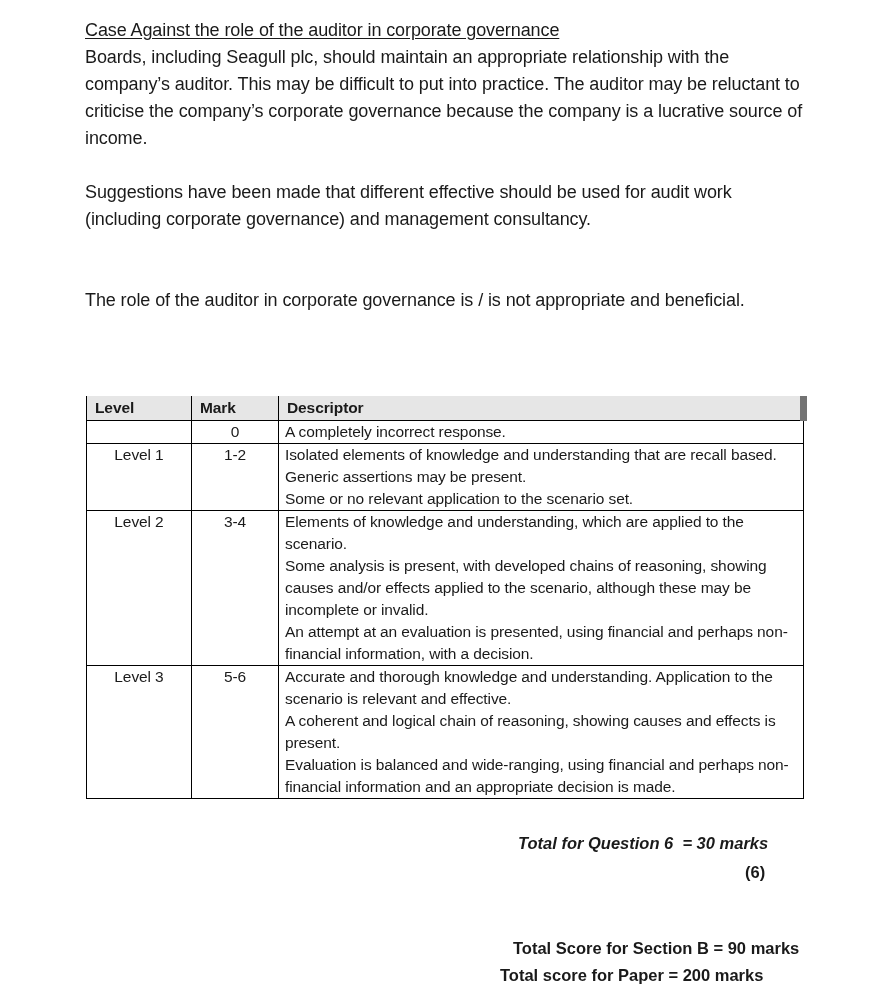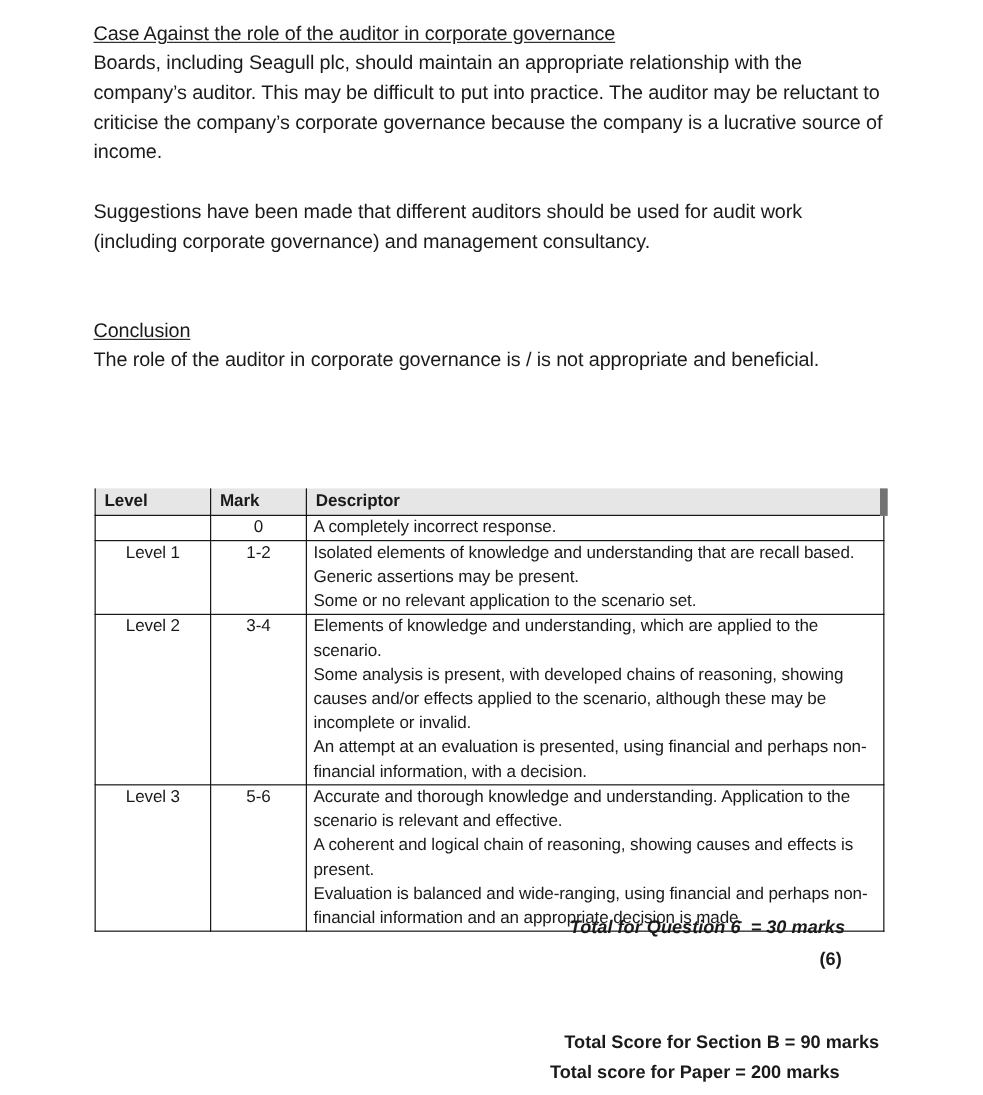--- a/index.html
+++ b/index.html
@@ -35,21 +35,20 @@
 
     table.rubric {
       position: absolute;
       left: 86px;
       top: 396px;
       width: 721px;
       border-collapse: collapse;
       font-size: 15.5px;
       line-height: 22px;
       letter-spacing: -0.1px;
-      margin-top: 48px;
     }
     table.rubric th, table.rubric td {
       border: 1px solid #000;
       vertical-align: top;
       padding: 0 6px;
     }
     table.rubric thead tr {
       background: #e6e6e6;
     }
     table.rubric thead th {
@@ -77,24 +76,23 @@
       white-space: pre;
     }
   </style>
 </head>
 <body>
 
 <div class="page">
   <p class="para heading-u">Case Against the role of the auditor in corporate governance</p>
   <p class="para">Boards, including Seagull plc, should maintain an appropriate relationship with the company’s auditor. This may be difficult to put into practice. The auditor may be reluctant to criticise the company’s corporate governance because the company is a lucrative source of income.</p>
   <div class="gap"></div>
-  <p class="para">Suggestions have been made that different auditors should be used for audit work (including corporate governance) and management consultancy.</p>
+  <p class="para">Suggestions have been made that different effective should be used for audit work (including corporate governance) and management consultancy.</p>
   <div class="gap"></div>
   <div class="gap"></div>
-  <p class="para heading-u">Conclusion</p>
   <p class="para">The role of the auditor in corporate governance is / is not appropriate and beneficial.</p>
 </div>
 
 <table class="rubric">
   <thead>
     <tr>
       <th class="first" style="width:90px;">Level</th>
       <th style="width:72px;">Mark</th>
       <th class="last">Descriptor</th>
     </tr>

